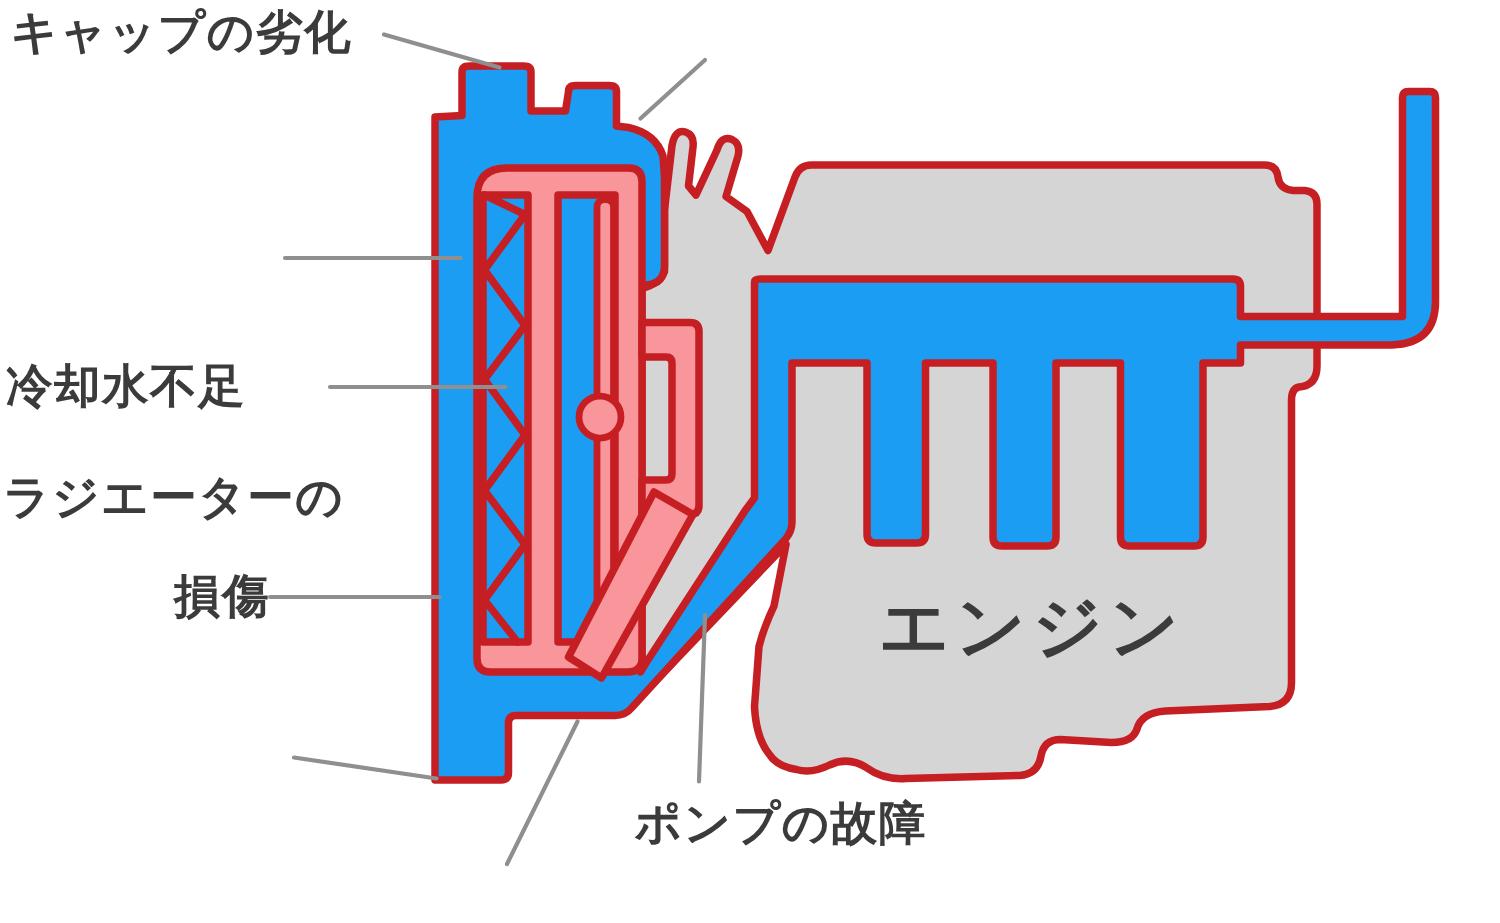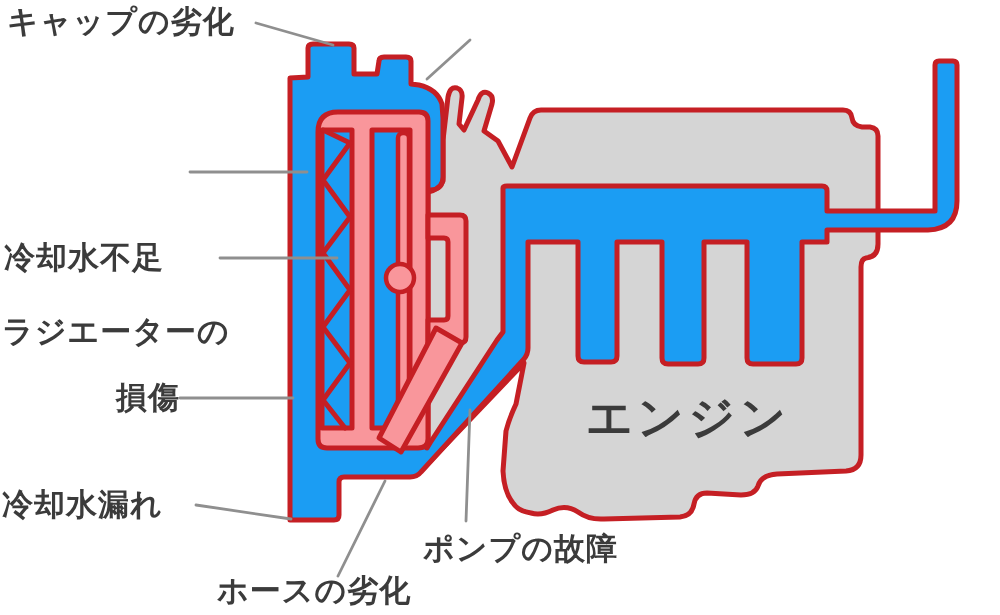--- a/index.html
+++ b/index.html
@@ -74,17 +74,15 @@
       <line x1="196" y1="505" x2="291" y2="519"></line>
       <line x1="338" y1="576" x2="385" y2="481"></line>
       <line x1="466" y1="521" x2="470" y2="410"></line>
     </g>
   </svg>
 
   <div class="lbl" style="left:7px;top:6px;">キャップの劣化</div>
   <div class="lbl" style="left:4px;top:242px;">冷却水不足</div>
   <div class="lbl" style="left:2px;top:316px;">ラジエーターの</div>
   <div class="lbl" style="left:84px;top:382px;margin-left:32px;">損傷</div>
-  <div class="lbl" style="left:2px;top:489px;">冷却水漏れ</div>
-  <div class="lbl" style="left:217px;top:575px;">ホースの劣化</div>
   <div class="lbl" style="left:423px;top:533px;">ポンプの故障</div>
   <div class="lbl lbl-engine" style="left:586px;top:393px;text-align:right;">エンジン</div>
 </div>
 
 </body></html>

